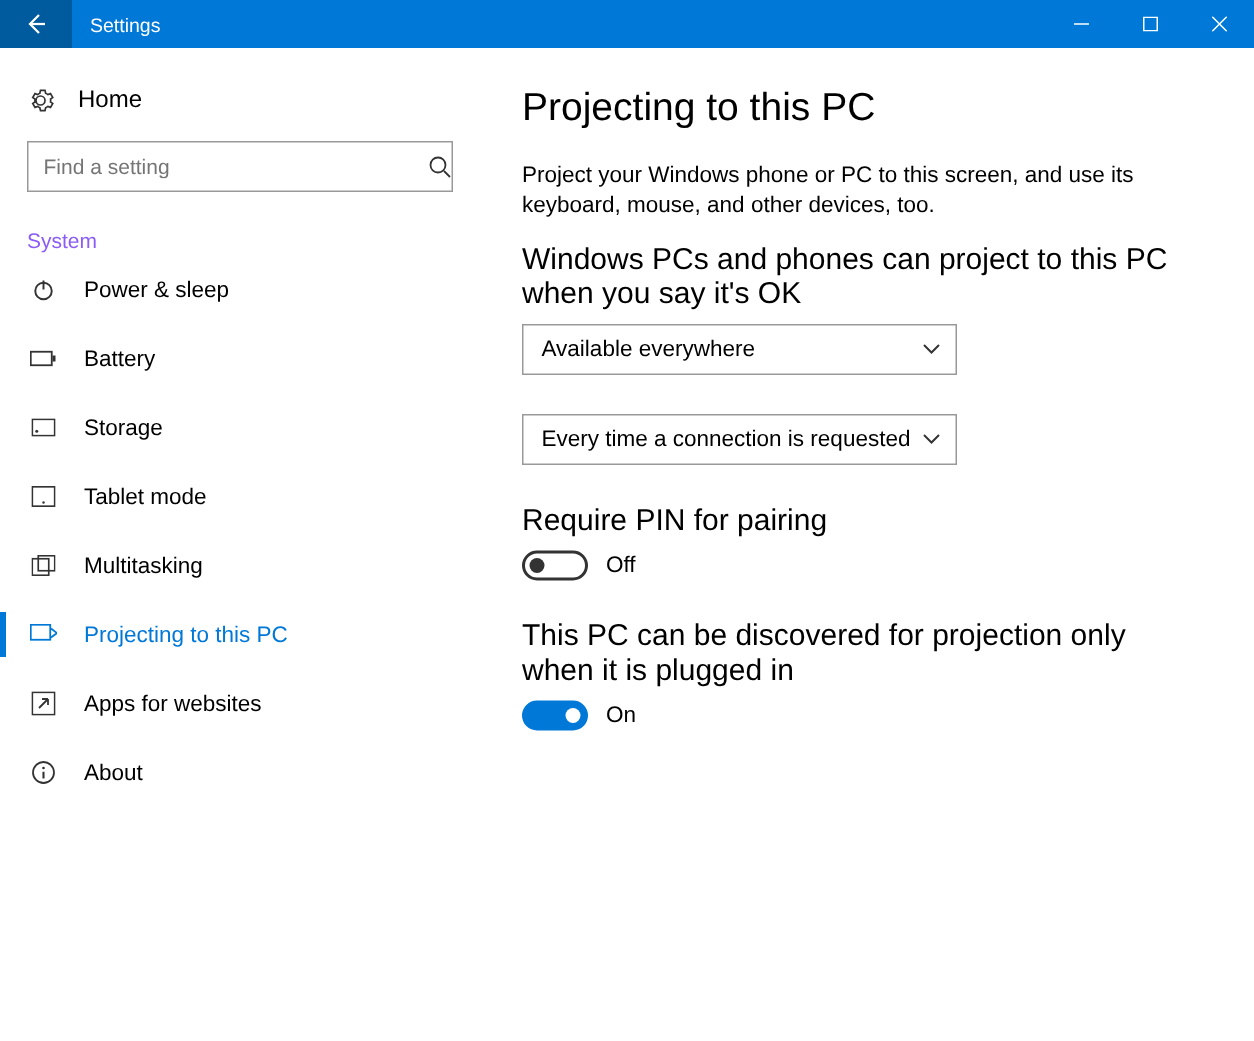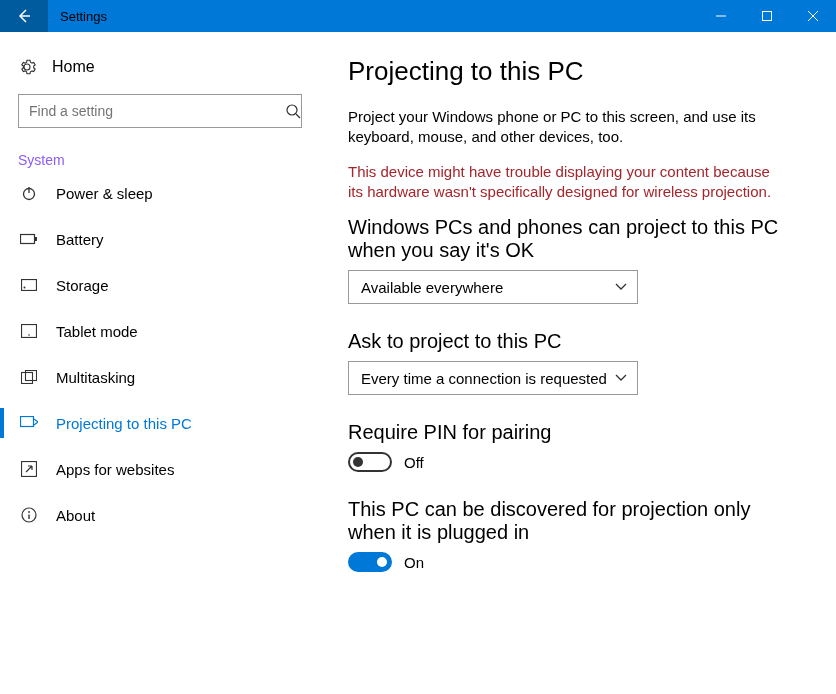--- a/index.html
+++ b/index.html
@@ -8,21 +8,21 @@
   font-size: 14px;
   color: #000;
   background: #fff;
   width: 836px;
   height: 694px;
   overflow: hidden;
 }
 .titlebar {
   height: 32px;
   background: #0078d7;
-  color: #000000;
+  color: #ffffff;
   display: flex;
   align-items: center;
 }
 .titlebar .back {
   width: 48px;
   height: 32px;
   display: flex;
   align-items: center;
   justify-content: center;
   background: #005a9e;
@@ -295,31 +295,29 @@
             <path d="M8 7.5 V12" stroke="#333" stroke-width="1.4"></path>
           </svg>
         </span>
       <span>About</span>
     </div>
   </div>
 
   <div class="main">
     <h1>Projecting to this PC</h1>
     <div class="para">Project your Windows phone or PC to this screen, and use its keyboard, mouse, and other devices, too.</div>
-    <div class="para warning">This device might have trouble displaying your content because its hardware wasn't specifically designed for wireless projection.</div>
 
     <div class="label">Windows PCs and phones can project to this PC when you say it's OK</div>
     <div class="selectbox">
       <span>Available everywhere</span>
       <svg width="12" height="8" viewBox="0 0 12 8">
           <path d="M1 1 L6 6 L11 1" stroke="#333" stroke-width="1.3" fill="none"></path>
         </svg>
     </div>
 
-    <div class="label">Ask to project to this PC</div>
     <div class="selectbox">
       <span>Every time a connection is requested</span>
       <svg width="12" height="8" viewBox="0 0 12 8">
           <path d="M1 1 L6 6 L11 1" stroke="#333" stroke-width="1.3" fill="none"></path>
         </svg>
     </div>
 
     <div class="label">Require PIN for pairing</div>
     <div class="toggle-row">
       <div class="toggle off">

